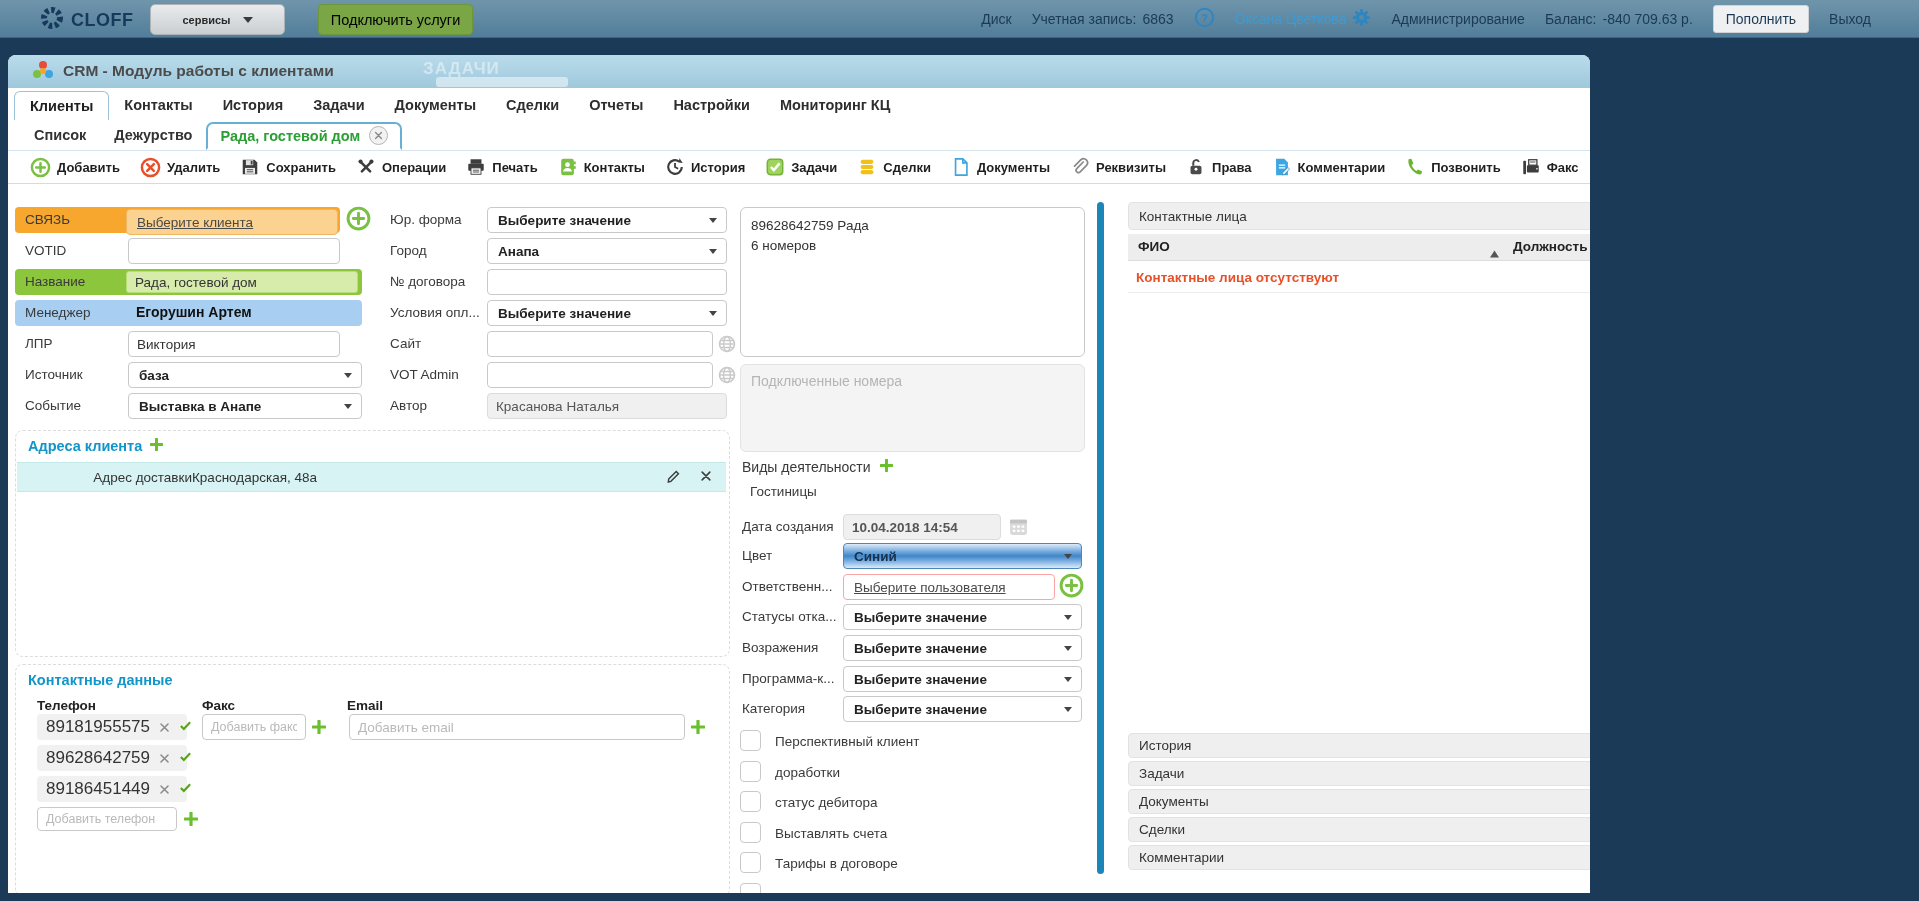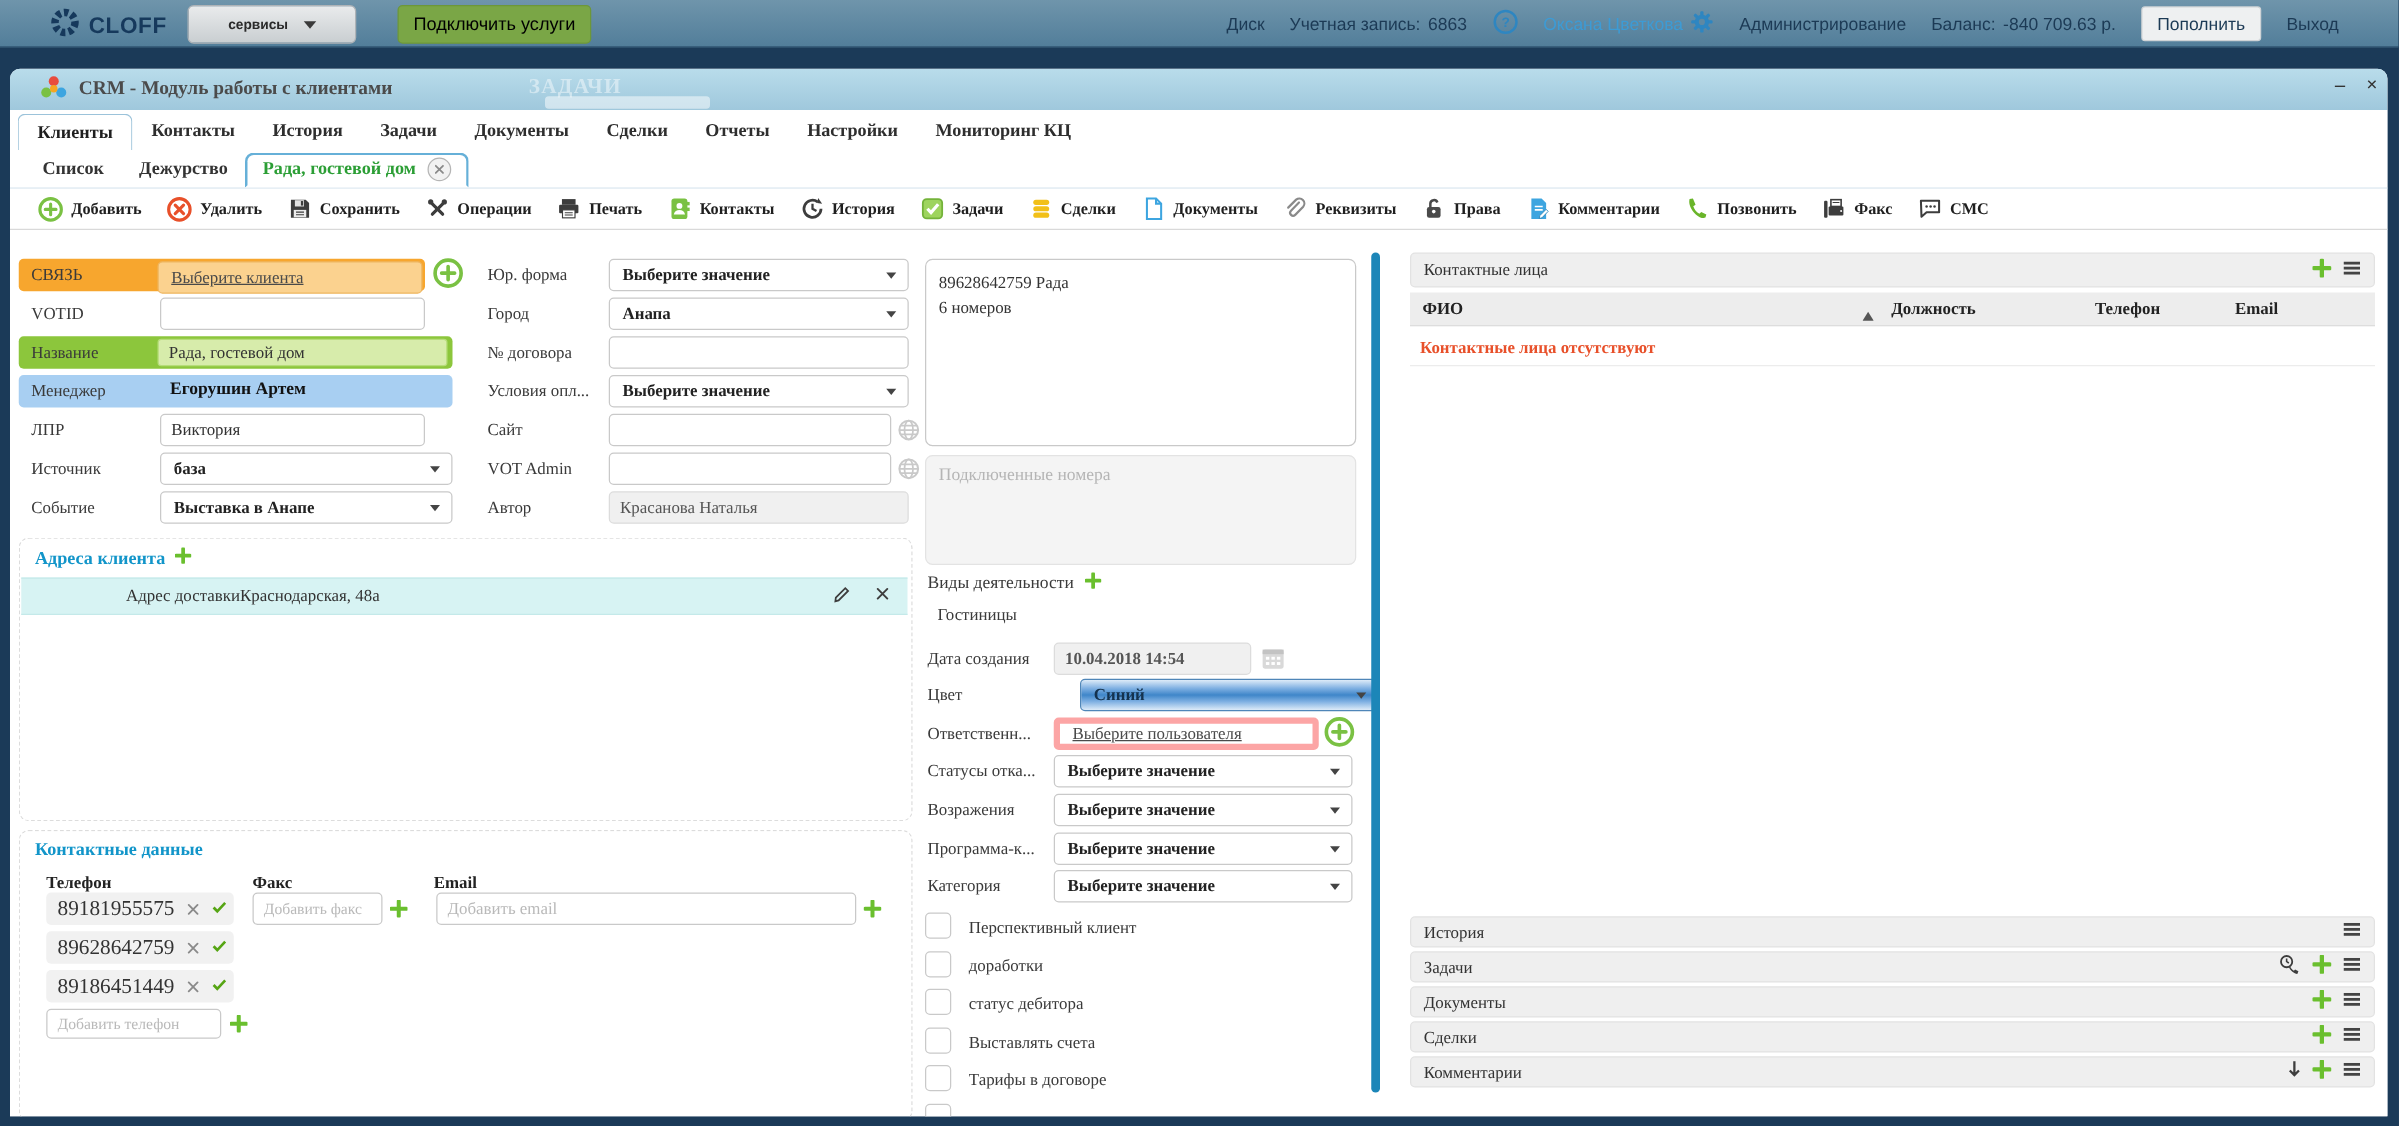--- a/index.html
+++ b/index.html
@@ -17,22 +17,22 @@
   .btn-connect{position:absolute;left:318px;top:4px;width:153px;height:29px;background:#7aa646;
     border:1px solid #6d9739;border-radius:4px;color:#000000;font-size:14.5px;
     display:flex;align-items:center;justify-content:center;}
   .tb-right{position:absolute;right:48px;top:0;height:37px;display:flex;align-items:center;gap:20px;
     font-size:14px;color:#1c3a55;}
   .tb-pair{display:flex;gap:6px;align-items:center;}
   .user-link{color:#3d9bd5;}
   .btn-topup{background:#eef0f1;border:1px solid #cfd3d6;border-radius:3px;height:26px;padding:0 12px;
     display:flex;align-items:center;font-size:14px;color:#1c3a55;}
   
-  #win{position:absolute;left:8px;top:55px;width:1902px;height:838px;background:#fff;
-    border-radius:8px 8px 0 0;overflow:hidden;font-family:Liberation Serif, serif;}
+  #win{position:absolute;left:8px;top:55px;width:1582px;height:838px;background:#fff;
+    border-radius:8px 8px 0 0;overflow:hidden;}
   #titlebar{position:relative;height:33px;background:linear-gradient(180deg,#b9dceb,#9fc8dc);}
   .app-ico{position:absolute;left:24px;top:5px;}
   .win-title{position:absolute;left:55px;top:7px;font-weight:bold;font-size:15.5px;color:#4b4b4b;}
   .ghost-title{position:absolute;left:415px;top:4px;font-weight:bold;font-size:17px;letter-spacing:1px;
     color:rgba(255,255,255,.45);}
   .ghost-box{position:absolute;left:428px;top:22px;width:132px;height:10px;background:rgba(255,255,255,.5);border-radius:3px;}
   .win-ctl{position:absolute;top:5px;font-weight:bold;color:#333;font-size:16px;cursor:default;}
   
   #tabbar{position:relative;height:32px;display:flex;align-items:flex-end;padding-left:6px;background:#fff;}
   .tab{height:29px;line-height:29px;padding:0 15px;font-weight:bold;font-size:14.5px;color:#2e2e2e;box-sizing:border-box;}
@@ -56,21 +56,21 @@
   .flabel{position:absolute;font-size:13.5px;color:#3a3a3a;white-space:nowrap;}
   .inp{position:absolute;height:26px;border:1px solid #c9c9c9;border-radius:4px;background:#fff;
     font-family:inherit;font-size:13.5px;color:#333;padding:0 8px;box-sizing:border-box;outline:none;}
   .inp::placeholder{color:#b9b9b9;}
   .inp.ro{background:#f0f0f0;border-color:#dcdcdc;color:#555;}
   .sel{position:absolute;height:26px;border:1px solid #c9c9c9;border-radius:4px;background:#fff;
     display:flex;align-items:center;padding:0 24px 0 10px;box-sizing:border-box;font-weight:bold;font-size:13.5px;color:#222;}
   .sel::after{content:"";position:absolute;right:9px;top:10px;border-left:4.5px solid transparent;
     border-right:4.5px solid transparent;border-top:5.5px solid #444;}
   .sel-blue{background:linear-gradient(180deg,#ddebf8 0%,#7fb0e2 28%,#3f86c9 50%,#7fb0e2 72%,#ddebf8 100%);
-    border-color:#4f86b8;color:#14324e;margin-left:21px;}
+    border-color:#4f86b8;color:#14324e;}
   .rowbg{position:absolute;height:26px;border-radius:4px;}
   .link-inp{position:absolute;height:26px;border-radius:4px;display:flex;align-items:center;padding:0 10px;
     box-sizing:border-box;font-size:13.5px;color:#4a4a4a;}
   .link-inp span{text-decoration:underline;}
   .plusbtn{position:absolute;}
   .grp{position:absolute;border:1px dashed #dcdcdc;border-radius:8px;}
   .sechdr{position:absolute;display:flex;gap:8px;align-items:center;font-weight:bold;font-size:14.5px;color:#1295c9;}
   .addr-row{position:absolute;height:28px;background:#d7f3f3;border-top:1px solid #c4e9e9;
     border-bottom:1px solid #c4e9e9;display:flex;align-items:center;font-size:13.5px;color:#333;text-align:right;}
   .notes{position:absolute;border:1px solid #c9c9c9;border-radius:6px;background:#fff;padding:8px 10px;
@@ -455,21 +455,21 @@
               <rect x="12.9" y="13" width="2.6" height="2.2"></rect>
             </g>
           </svg></span>
 
       <span class="flabel" style="left:734px;top:364px;">Цвет</span>
       <div class="sel sel-blue" style="left:835px;top:359px;width:239px;">
           <span>Синий</span>
         </div>
 
       <span class="flabel" style="left:734px;top:395px;">Ответственн...</span>
-      <div class="link-inp" style="left:835px;top:390px;width:212px;border:5px solid #fca5a5;background:#fff;">
+      <div class="link-inp" style="left:835px;top:390px;width:212px;border:1px solid #fca5a5;background:#fff;">
         <span>Выберите пользователя</span>
       </div>
       <span class="plusbtn" style="left:1051px;top:389px;"><svg width="25" height="25" viewBox="0 0 24 24">
             <circle cx="12" cy="12" r="10" fill="#fff" stroke="#7ac143" stroke-width="2.8"></circle>
             <path d="M12 7v10M7 12h10" stroke="#7ac143" stroke-width="2.8" stroke-linecap="round"></path>
           </svg></span>
 
       <span class="flabel" style="left:734px;top:425px;">Статусы отка...</span>
       <div class="sel" style="left:835px;top:420px;width:239px;">
           <span>Выберите значение</span>

